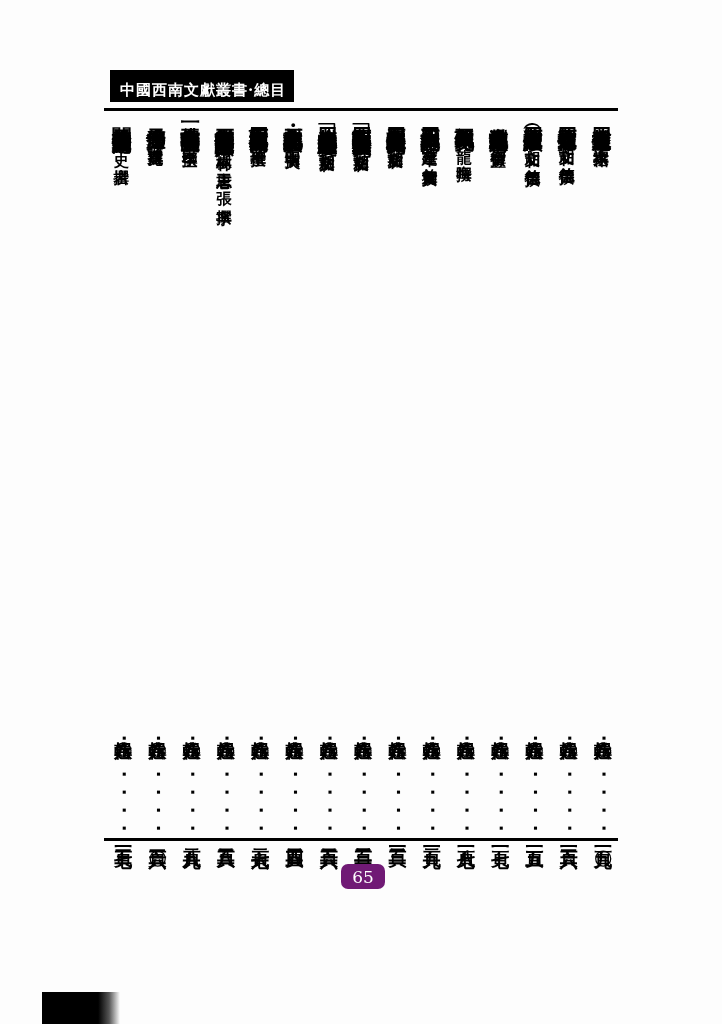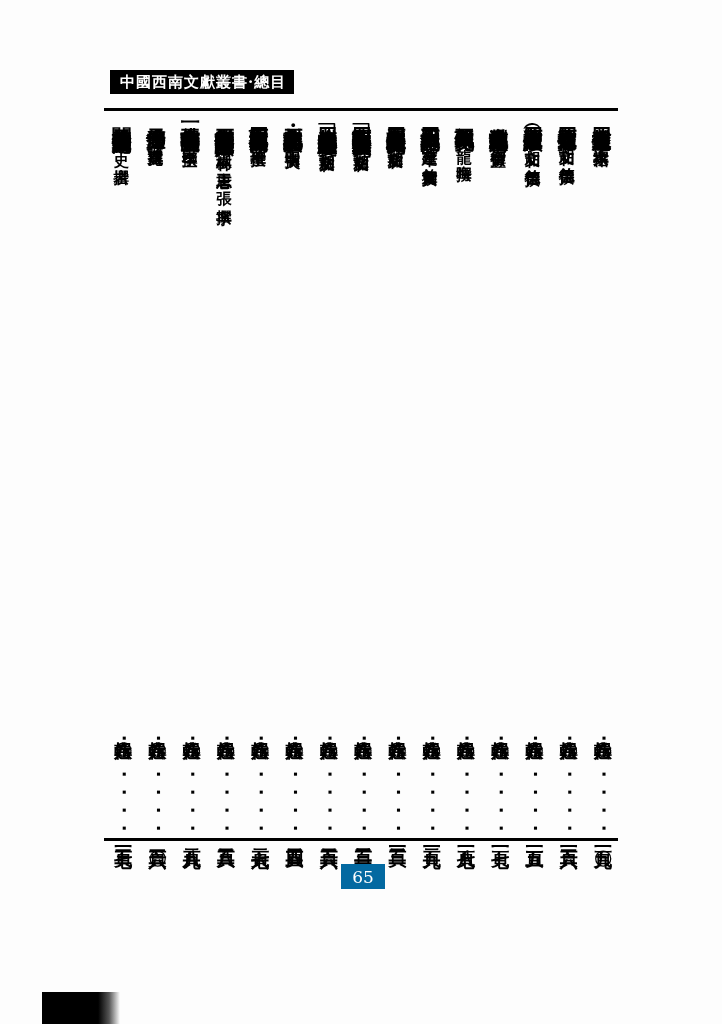--- a/index.html
+++ b/index.html
@@ -27,21 +27,21 @@
   
   #running-head {
     position: absolute;
     left: 110px;
     top: 70px;
     height: 24px;
     background: #000000;
     color: #ffffff;
     display: flex;
     align-items: center;
-    padding: 0 8px 0 10px;
+    padding: 8px 8px 0 10px;
     letter-spacing: 1px;
     font-size: 15px;
     font-weight: bold;
     font-family: "DejaVu Serif", "Liberation Serif", serif;
     white-space: nowrap;
   }
 
   
   .rule {
     position: absolute;
@@ -117,27 +117,28 @@
     font-size: 18px;
   }
 
   
   #folio {
     position: absolute;
     left: 341px;
     top: 864px;
     width: 44px;
     height: 25px;
-    background: #0369a1;
+    background: #701a75;
     color: #ffffff;
     display: flex;
     align-items: center;
     justify-content: center;
     font-family: "DejaVu Serif", "Liberation Serif", serif;
     font-size: 17px;
+    border-radius: 7px;
   }
 
   
   #scan-smudge {
     position: absolute;
     left: 42px;
     top: 992px;
     width: 78px;
     height: 32px;
     background: linear-gradient(to right, #000 0%, #000 72%, #555 86%, rgba(255,255,255,0) 100%);

